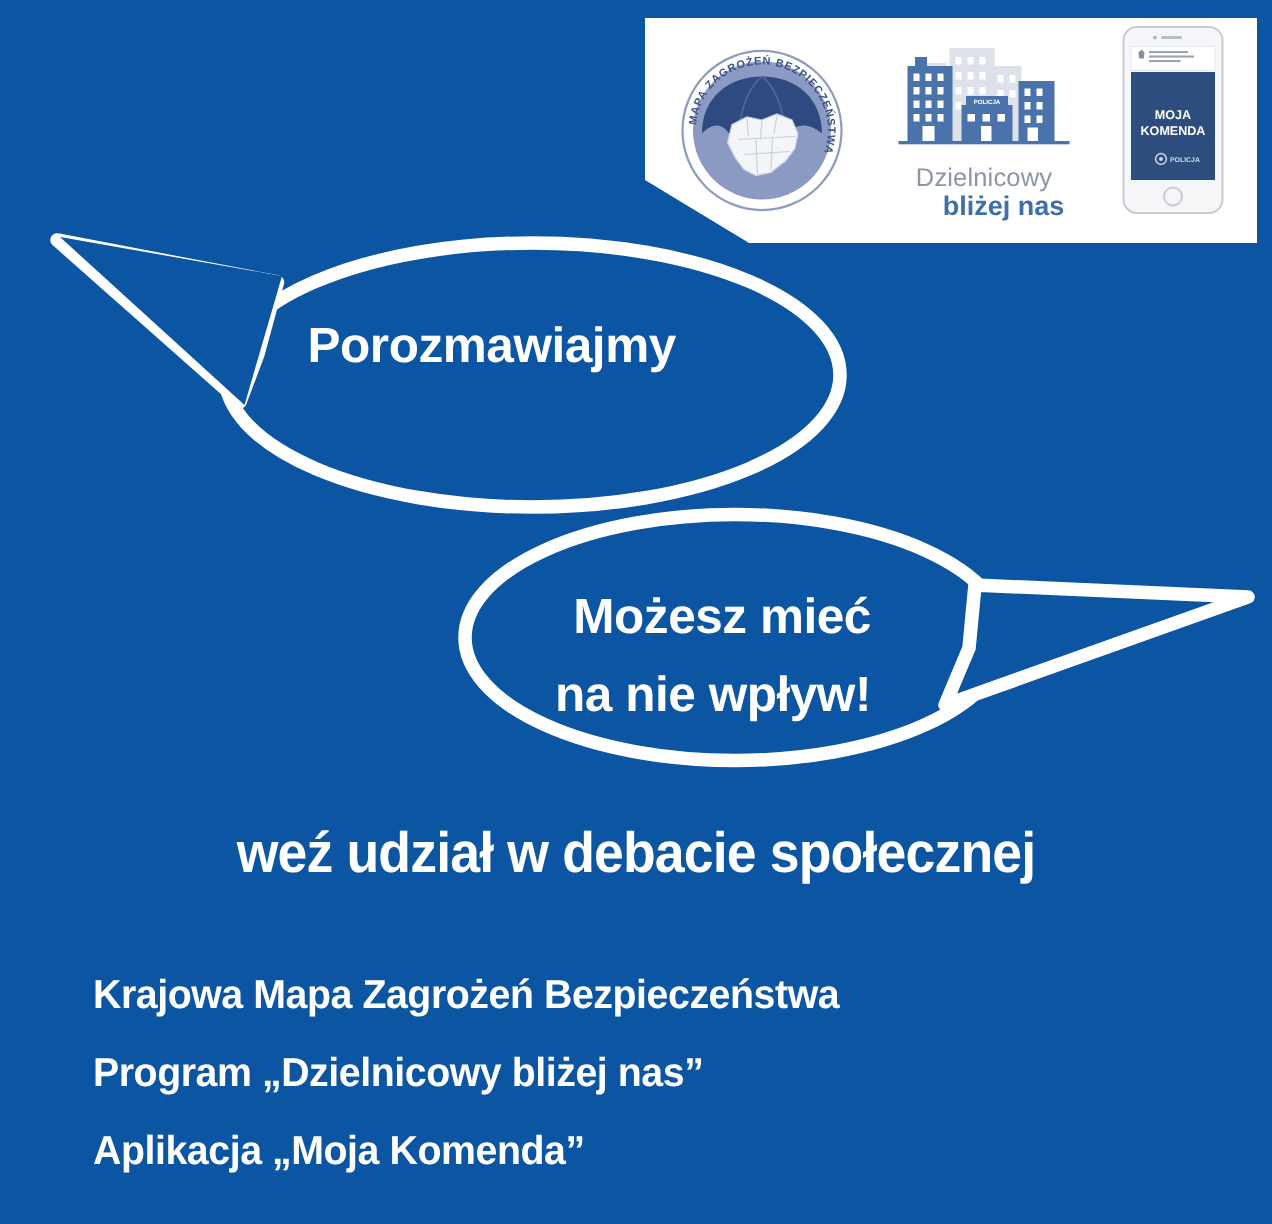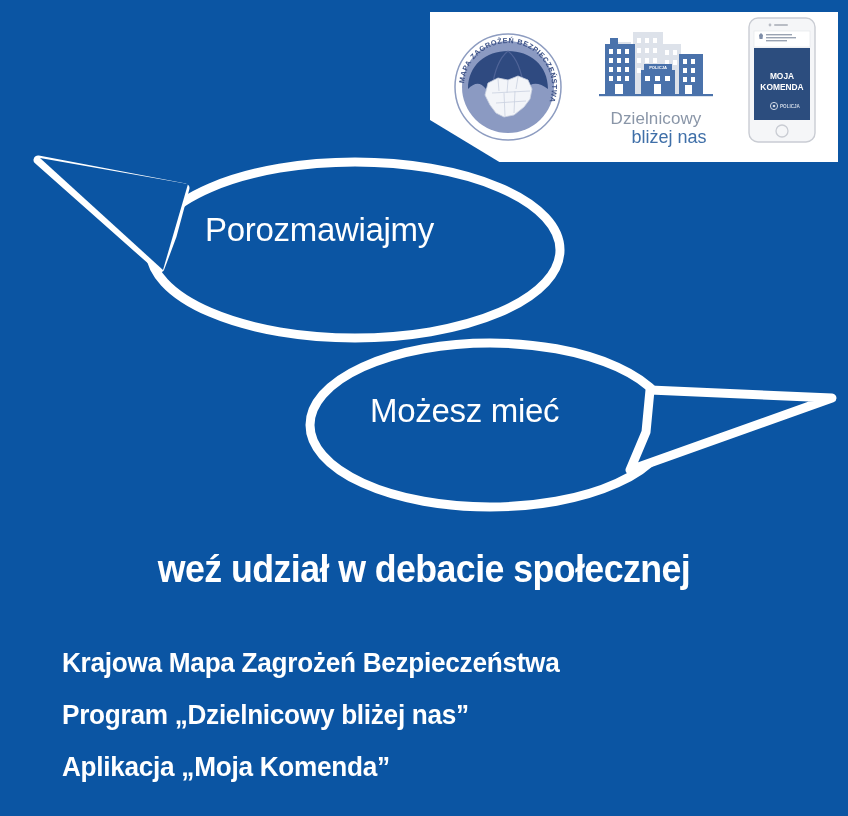--- a/index.html
+++ b/index.html
@@ -28,31 +28,31 @@
 
   
   .kmzb{position:relative;width:112px;height:112px;flex:0 0 auto;}
   .kmzb svg{display:block;width:112px;height:112px;}
 
   
   .dz{position:relative;width:122px;height:126px;flex:0 0 auto;
       display:flex;flex-direction:column;align-items:center;justify-content:flex-start;}
   .dz svg{display:block;}
   .dz-t1{font-size:17px;color:#8a96a8;line-height:1;margin-top:2px;letter-spacing:.1px;}
-  .dz-t2{font-size:18px;color:#3f6fa8;font-weight:normal;line-height:1.05;margin-top:1px;padding-left:26px;}
+  .dz-t2{font-size:18px;color:#3f6fa8;font-weight:bold;line-height:1.05;margin-top:1px;padding-left:26px;}
 
   
   .phone{position:relative;width:70px;height:140px;flex:0 0 auto;}
   .phone svg{display:block;}
 
   
   .bubbles{position:absolute;left:0;top:140px;width:848px;height:380px;}
   .bubbles svg{display:block;width:848px;height:380px;}
 
-  .btext{position:absolute;color:#ffffff;font-weight:normal;letter-spacing:-0.3px;text-align:right;}
+  .btext{position:absolute;color:#ffffff;font-weight:bold;letter-spacing:-0.3px;text-align:right;}
   .b1{left:205px;top:204px;font-size:33px;line-height:52px;}
   .b2{left:370px;top:385px;font-size:33px;line-height:52px;}
 
   
   .headline{
     position:absolute;left:0;top:548px;width:848px;text-align:center;
     color:#ffffff;font-weight:bold;font-size:38px;letter-spacing:-0.6px;
     font-family:"Liberation Sans", sans-serif;
     transform:scaleX(0.94);
   }
@@ -200,20 +200,21 @@
       </g>
     </svg>
   </div>
 
   <div class="btext b1">
     <div>Porozmawiajmy</div>
   </div>
 
   <div class="btext b2">
     <div>Możesz mieć</div>
+    <div>na nie wpływ!</div>
   </div>
 
   <div class="headline">weź udział w debacie społecznej</div>
 
   <div class="list">
     <div>Krajowa Mapa Zagrożeń Bezpieczeństwa</div>
     <div>Program „Dzielnicowy bliżej nas”</div>
     <div>Aplikacja „Moja Komenda”</div>
   </div>
 

